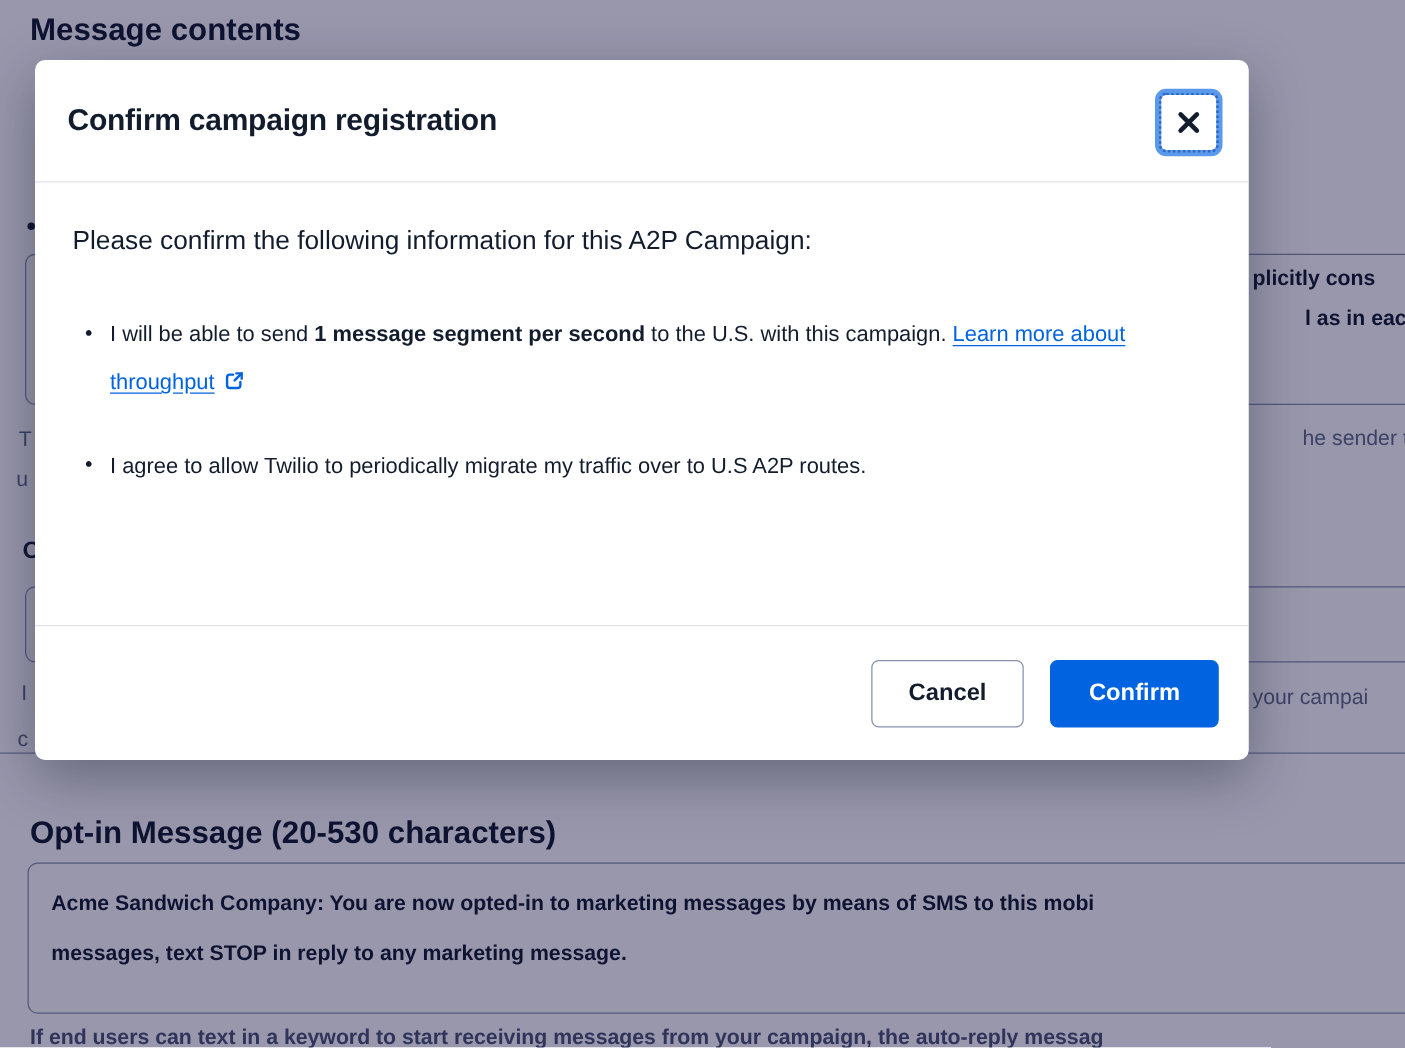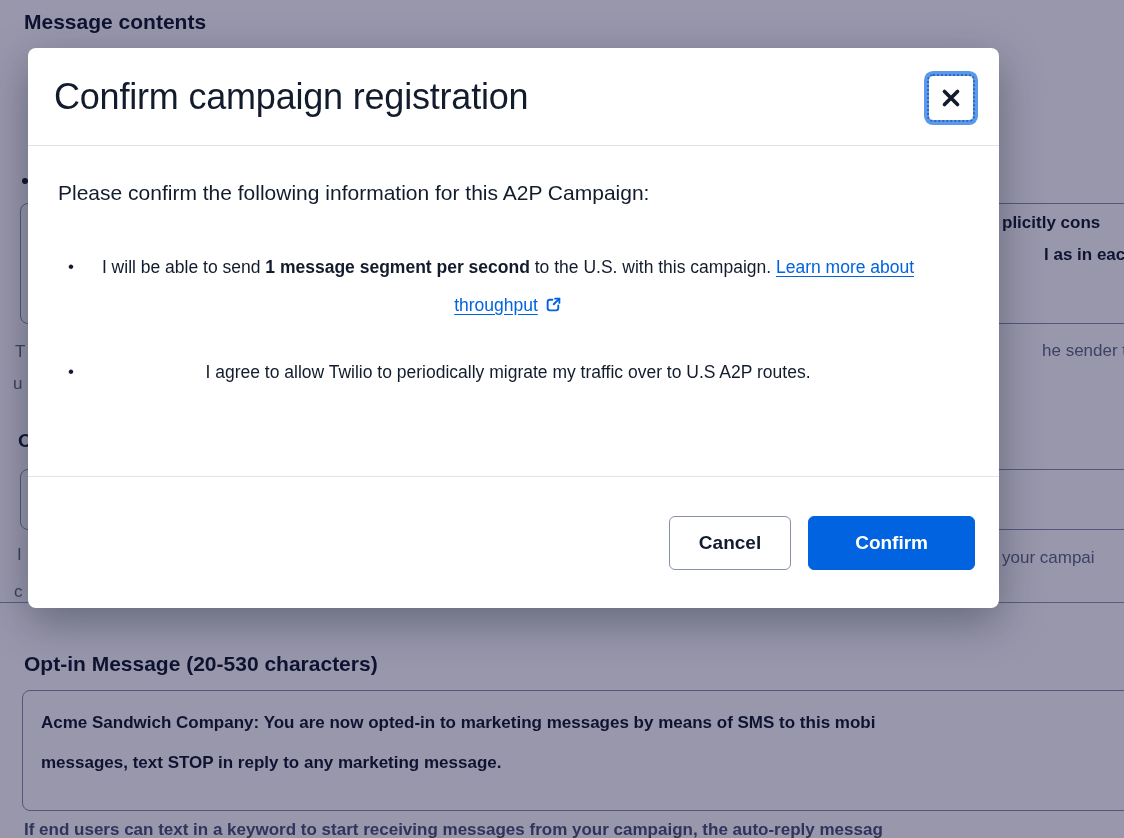--- a/index.html
+++ b/index.html
@@ -5,21 +5,21 @@
   html,body{margin:0;padding:0;}
   body{
     width:1124px;height:838px;overflow:hidden;position:relative;
     font-family:"Liberation Sans","DejaVu Sans",sans-serif;
     background:#ffffff;
   }
   .stage{position:absolute;inset:0;width:1124px;height:838px;overflow:hidden;}
 
   
   .underlay{position:absolute;inset:0;background:#ffffff;}
-  .u-heading{position:absolute;font-size:21px;font-weight:700;color:#121C2D;white-space:nowrap;}
+  .u-heading{position:absolute;font-size:25px;font-weight:700;color:#121C2D;white-space:nowrap;}
   .h-message{left:24px;top:10px;}
   .h-optin{left:24px;top:652px;}
   .bullet-dot{position:absolute;left:22px;top:178px;width:6px;height:6px;border-radius:50%;background:#121C2D;}
   .u-card{position:absolute;left:20px;top:203px;width:1380px;height:119px;background:#fff;
           border:1px solid #8891AA;border-radius:8px;}
   .u-input{position:absolute;left:20px;top:469px;width:1380px;height:59px;background:#fff;
            border:1px solid #8891AA;border-radius:8px;}
   .u-hr{position:absolute;left:0;top:602px;width:1124px;height:1px;background:#9099B2;}
   .frag{position:absolute;white-space:nowrap;font-size:17px;color:#121C2D;}
   .frag-bold{font-weight:700;}
@@ -39,38 +39,38 @@
   .u-bottom-text{position:absolute;left:24px;top:820px;font-size:17px;color:#4A5572;white-space:nowrap;font-weight:600;}
 
   
   .overlay{position:absolute;inset:0;background:rgba(12,8,58,0.42);}
 
   
   .modal{position:absolute;left:28px;top:48px;width:971px;height:560px;background:#ffffff;
          border-radius:8px;box-shadow:0 14px 44px rgba(18,28,45,0.38);}
   .modal-header{position:relative;height:98px;border-bottom:1px solid #E1E3EA;
                 display:flex;align-items:center;padding-left:26px;box-sizing:border-box;}
-  .modal-title{font-size:36px;font-weight:400;color:#121C2D;letter-spacing:-0.2px;}
+  .modal-title{font-size:24px;font-weight:700;color:#121C2D;letter-spacing:-0.2px;}
   .close-btn{position:absolute;top:28px;right:26px;width:44px;height:44px;background:#fff;border:none;
              border-radius:4px;display:flex;align-items:center;justify-content:center;cursor:pointer;
              box-shadow:0 0 0 5px #5B99EB;outline:2px dotted #2D66C4;outline-offset:0px;padding:0;}
   .modal-body{padding:34px 30px 0 30px;box-sizing:border-box;color:#121C2D;}
   .modal-intro{margin:0;font-size:21px;line-height:26px;}
-  .modal-list{list-style:none;margin:42px 0 0 0;padding:0 0 0 30px;text-align:center;}
+  .modal-list{list-style:none;margin:42px 0 0 0;padding:0 0 0 30px;}
   .modal-list li{position:relative;font-size:17.5px;line-height:38px;margin-bottom:27px;max-width:840px;}
   .modal-list li::before{content:"•";position:absolute;left:-20px;top:0;color:#121C2D;font-size:17px;}
   .modal-list strong{font-weight:700;}
   a.body-link{color:#0263E0;text-decoration:underline;text-underline-offset:3px;cursor:pointer;}
   .ext-icon{display:inline-block;vertical-align:-2px;margin-left:7px;}
-  .modal-footer{position:absolute;left:0;right:0;bottom:0;height:132px;border-top:1px solid #E1E3EA;
-                display:flex;align-items:center;justify-content:flex-end;gap:4px;padding:0 24px;
+  .modal-footer{position:absolute;left:0;right:0;bottom:0;height:108px;border-top:1px solid #E1E3EA;
+                display:flex;align-items:center;justify-content:flex-end;gap:21px;padding:0 24px;
                 box-sizing:border-box;}
   .btn{height:54px;border-radius:6px;font-family:inherit;font-size:19px;font-weight:700;cursor:pointer;}
   .btn-cancel{background:#ffffff;border:1px solid #8891AA;color:#121C2D;padding:0 29px;}
-  .btn-confirm{background:#0263E0;border:1px solid #0263E0;color:#ffffff;padding:0 46px;margin-left:13px;}
+  .btn-confirm{background:#0263E0;border:1px solid #0263E0;color:#ffffff;padding:0 30px;}
 </style>
 </head>
 <body>
 
 <div class="stage">
 
   <div class="underlay">
     <div class="u-heading h-message">Message contents</div>
 
     <span class="bullet-dot"></span>

